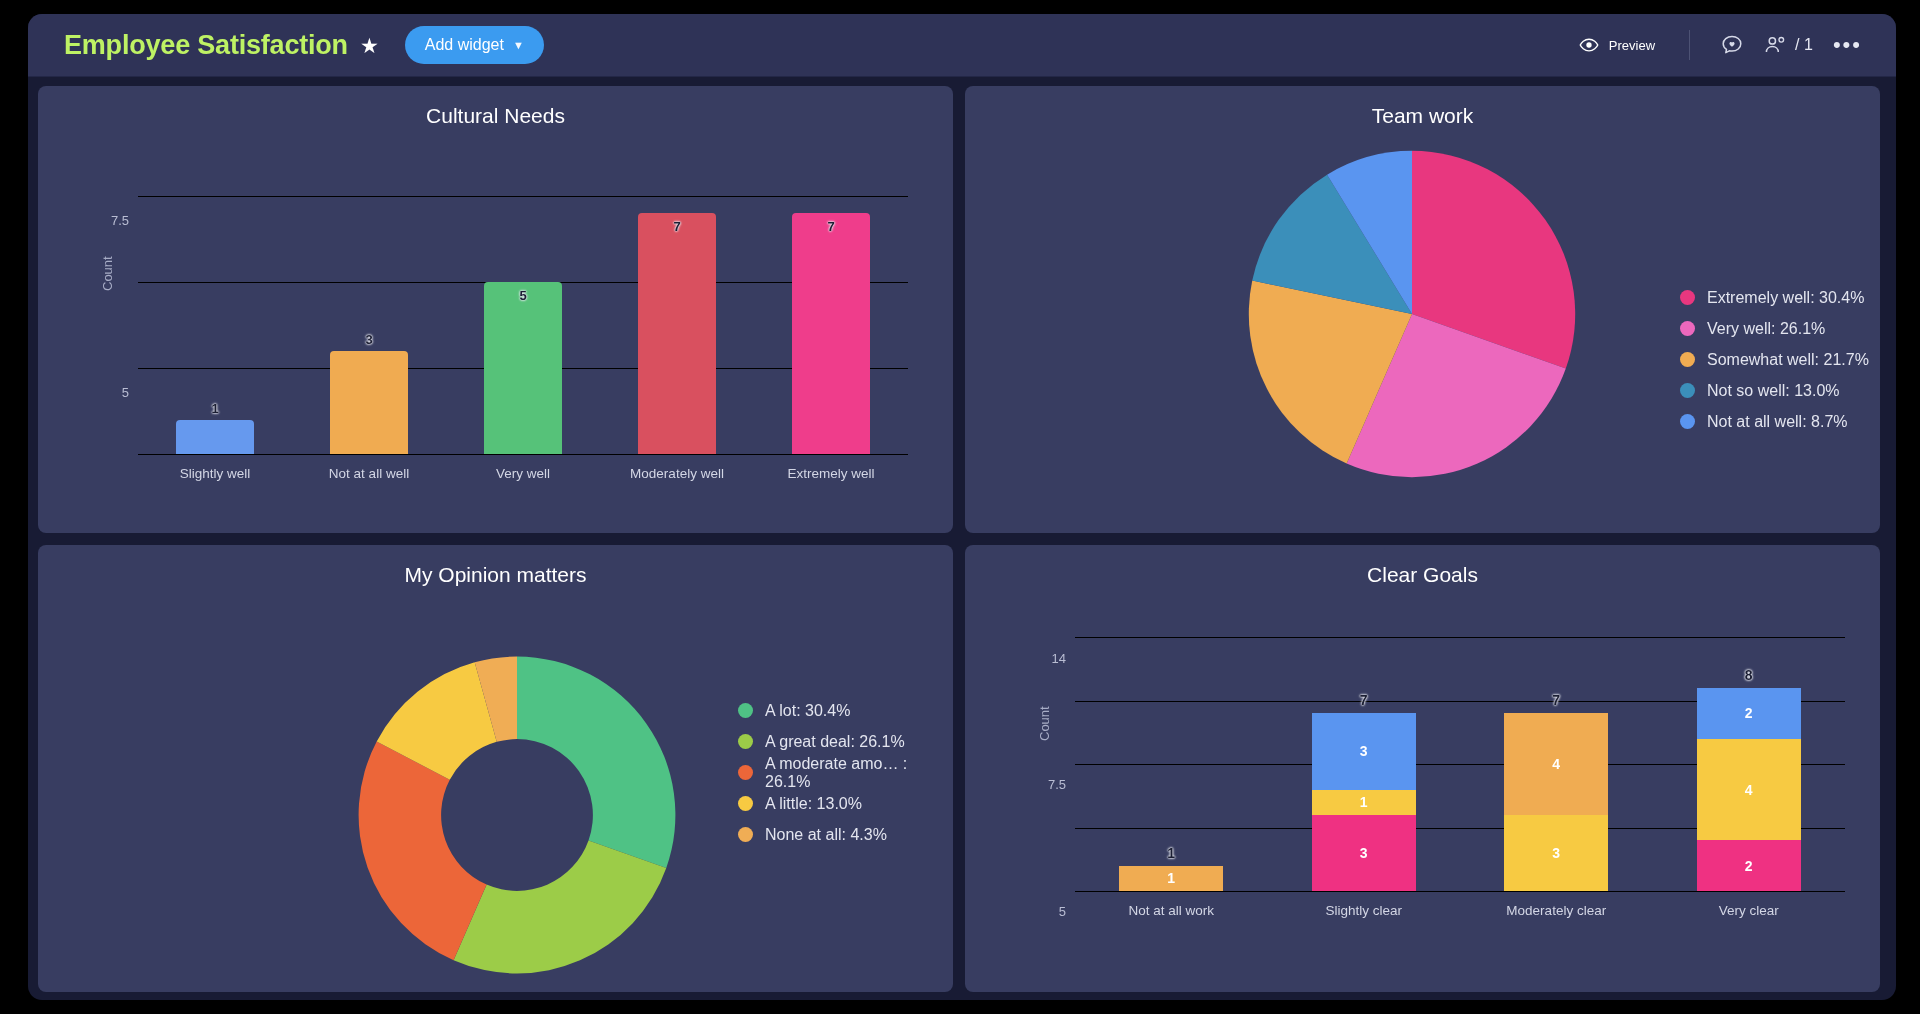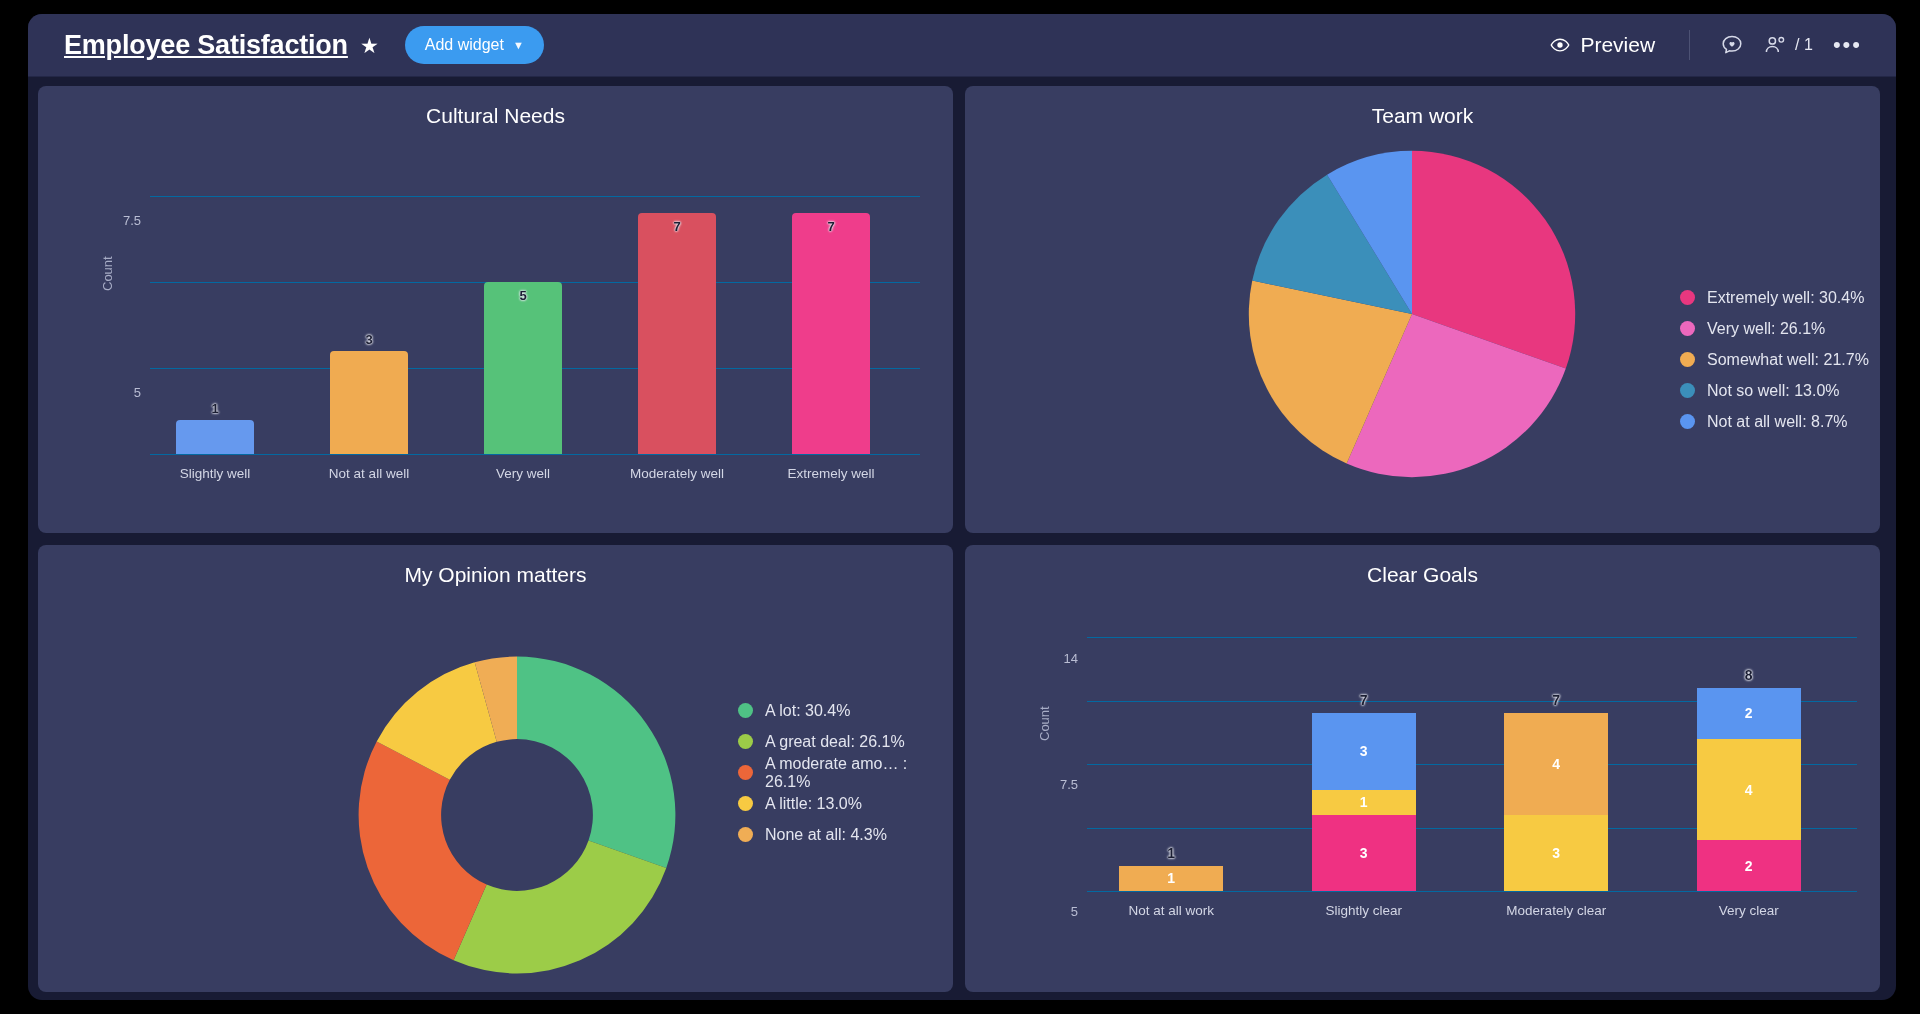--- a/index.html
+++ b/index.html
@@ -21,24 +21,23 @@
   
   .header {
     position: absolute; left: 0; top: 0;
     width: 100%; height: 63px;
     background: #2f3357;
     display: flex; align-items: center;
     padding: 0 24px 0 36px;
     border-bottom: 1px solid #232747;
   }
   .title {
-    font-size: 27px; font-weight: bold; color: #ffffff;
+    font-size: 27px; font-weight: bold; color: #bef264;
     letter-spacing: -0.2px;
     white-space: nowrap;
-    text-decoration: underline;
   }
   .star-icon {
     margin-left: 12px; color: #ffffff; font-size: 21px; line-height: 1;
     display: inline-block;
   }
   .add-widget {
     margin-left: 26px;
     background: #3b9bf0;
     color: #ffffff;
     border: none; border-radius: 22px;
@@ -48,21 +47,21 @@
     cursor: pointer;
   }
   .caret { font-size: 11px; opacity: .95; }
 
   .header-right {
     margin-left: auto;
     display: flex; align-items: center; gap: 0px;
   }
   .preview-btn {
     display: inline-flex; align-items: center; gap: 10px;
-    color: #ffffff; font-size: 21px;
+    color: #ffffff; font-size: 13px;
     padding: 6px 14px; cursor: pointer;
     background: none; border: none;
     font-family: "Liberation Sans", sans-serif;
   }
   .hdr-divider {
     width: 1px; height: 30px; background: #4d5274; margin: 0 20px;
   }
   .icon-btn {
     display: inline-flex; align-items: center; gap: 5px;
     color: #e6e8f2; cursor: pointer; padding: 6px 10px;
@@ -88,21 +87,21 @@
     overflow: hidden;
   }
   .card-title {
     position: absolute; top: 18px; left: 0; width: 100%;
     text-align: center;
     color: #ffffff; font-size: 21px;
   }
 
   
   .plot { position: absolute; }
-  .gridline { position: absolute; height: 1px; background: #0369a1; width: 100%; left: 12px; }
+  .gridline { position: absolute; height: 1px; background: #000000; width: 100%; left: 0; }
   .ytick {
     position: absolute; right: 100%; margin-right: 9px;
     color: #b9bdd3; font-size: 13px; transform: translateY(-50%);
     white-space: nowrap;
   }
   .axis-title {
     position: absolute;
     color: #a8adc6; font-size: 13px;
     transform: rotate(-90deg);
     transform-origin: left top;

